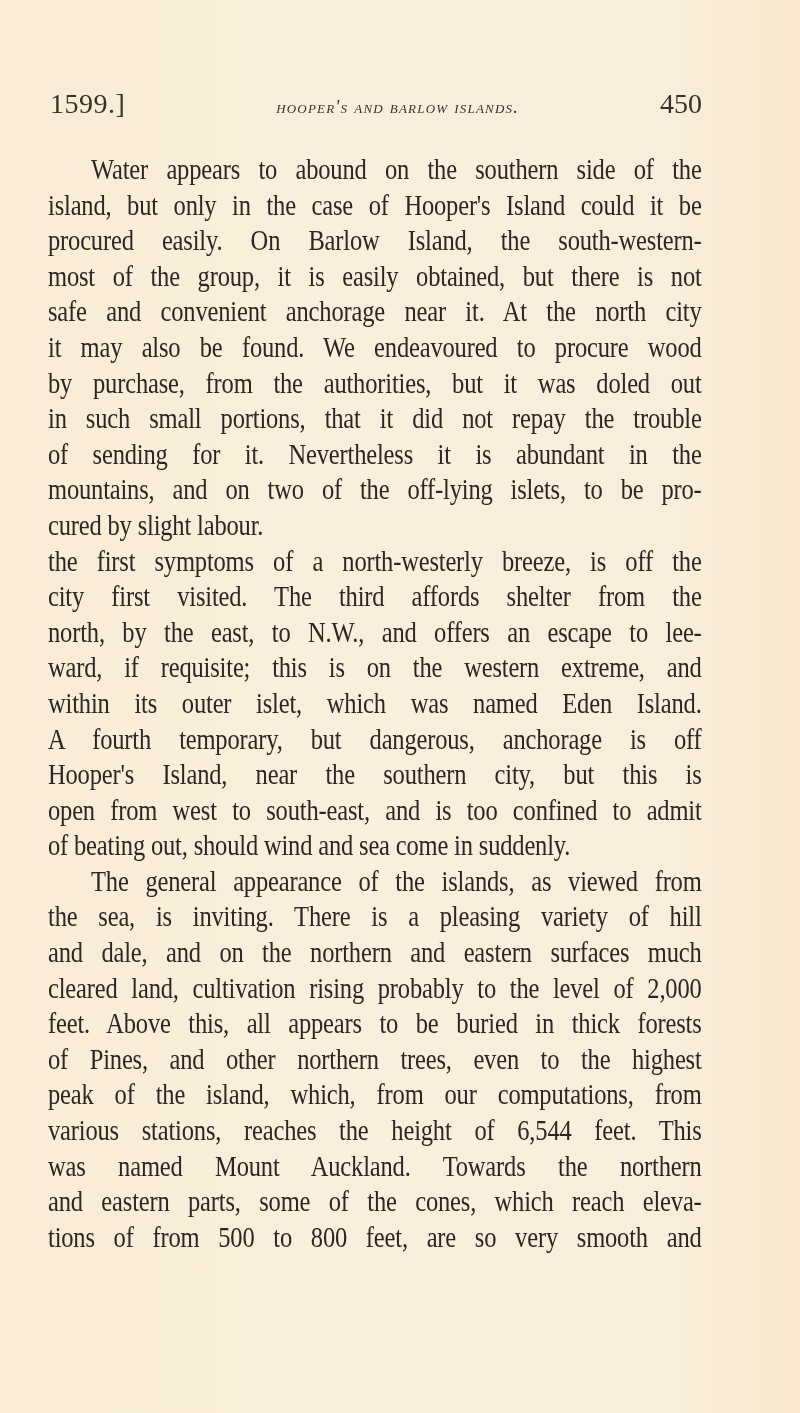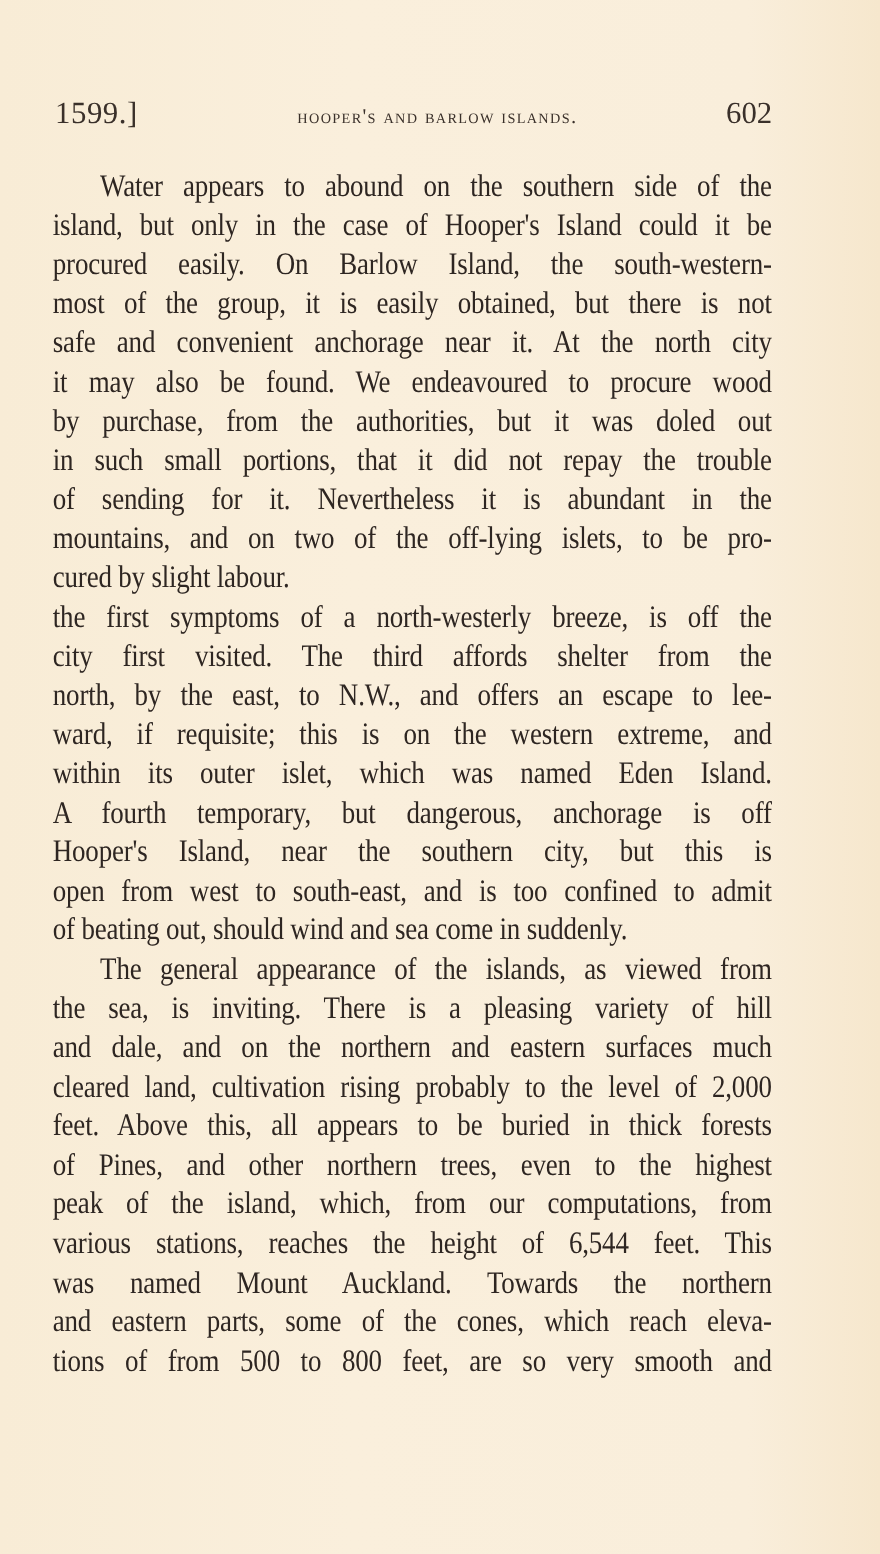--- a/index.html
+++ b/index.html
@@ -36,20 +36,21 @@
       letter-spacing: 0.5px;
       color: #3a302a;
     }
     .rh-title {
       font-size: 19px;
       font-variant: small-caps;
       text-transform: lowercase;
       letter-spacing: 1.2px;
       color: #3a302a;
       margin-left: 10px;
+      font-style: italic;
     }
     .rh-title-inner {
       font-variant: small-caps;
     }
     .rh-page {
       font-size: 28px;
       color: #3a302a;
     }
     .body-text {
       position: absolute;
@@ -77,21 +78,21 @@
       box-sizing: border-box;
     }
   </style>
 </head>
 <body>
 
 <div class="page">
   <div class="running-head">
     <span class="rh-year">1599.]</span>
     <span class="rh-title"><span class="rh-title-inner">HOOPER'S AND BARLOW ISLANDS.</span></span>
-    <span class="rh-page">602</span>
+    <span class="rh-page">450</span>
   </div>
 
   <div class="body-text">
 
     <div class="paragraph">
       <div class="line indent">Water appears to abound on the southern side of the</div>
       <div class="line">island, but only in the case of Hooper's Island could it be</div>
       <div class="line">procured easily. On Barlow Island, the south-western-</div>
       <div class="line">most of the group, it is easily obtained, but there is not</div>
       <div class="line">safe and convenient anchorage near it. At the north city</div>

